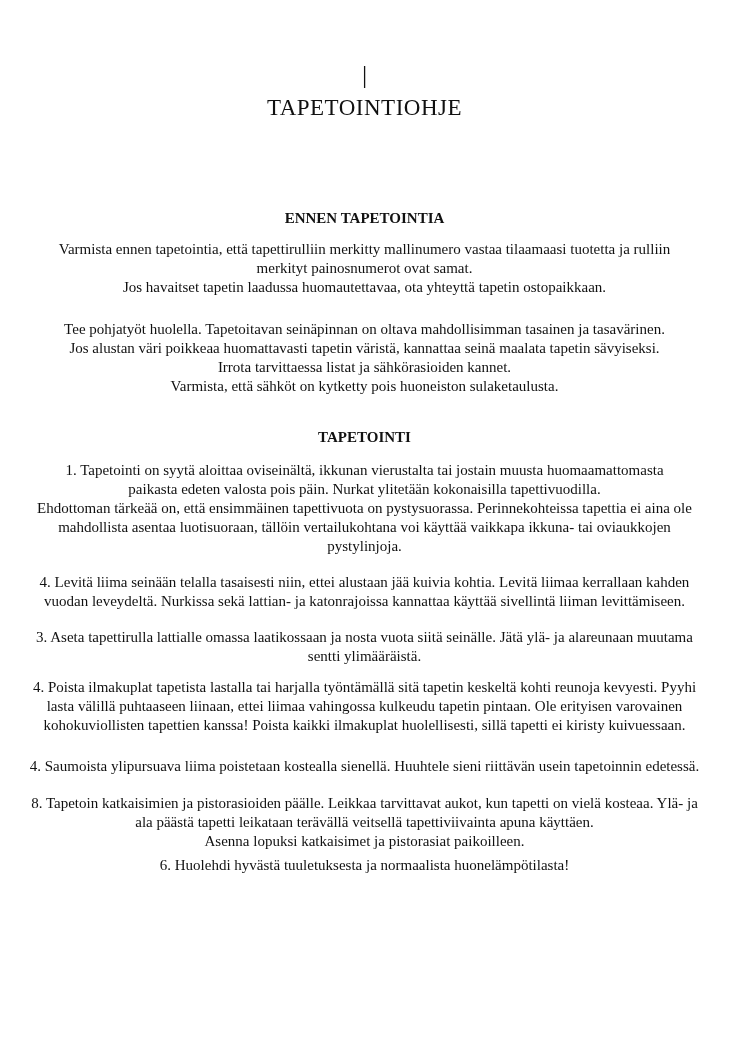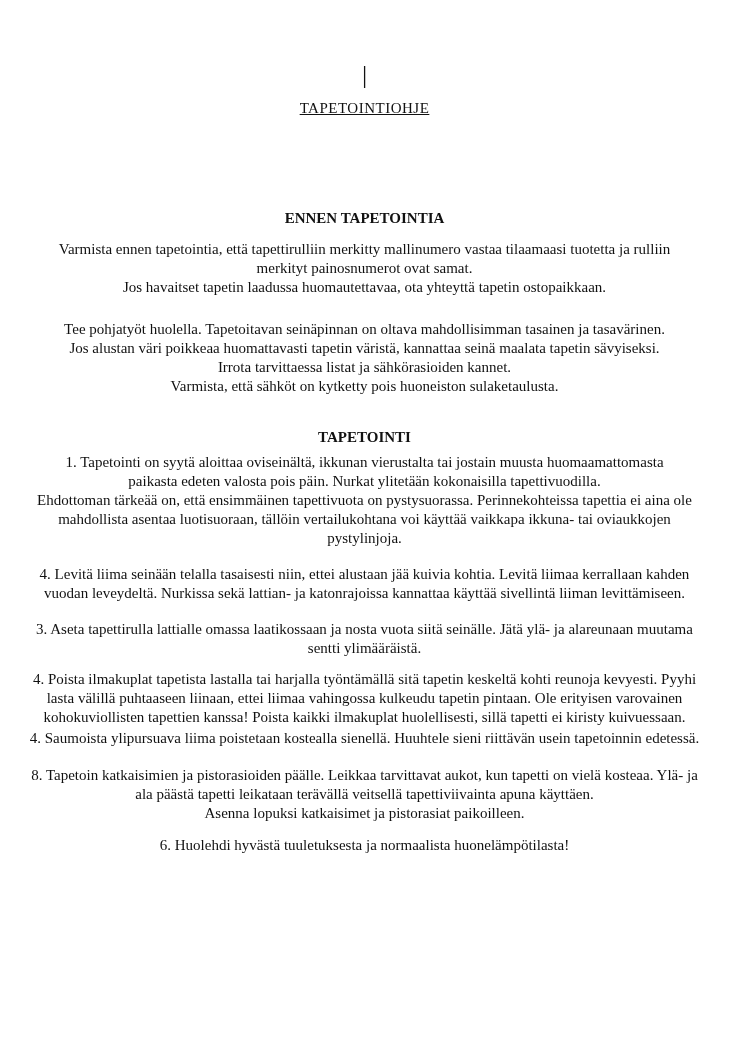--- a/index.html
+++ b/index.html
@@ -16,25 +16,24 @@
     overflow: hidden;
   }
   .mark {
     margin-top: 62px;
     height: 26px;
     line-height: 26px;
     font-size: 26px;
   }
   .title {
     margin: 6px 0 0 0;
-    font-size: 15px;
+    font-size: 23px;
     line-height: 28px;
     font-weight: normal;
     letter-spacing: 0.5px;
-    text-decoration: underline;
   }
   .subtitle {
     margin-top: 3px;
     font-size: 15px;
     line-height: 19px;
   }
   .heading {
     margin: 0;
     font-size: 15px;
     line-height: 19px;
@@ -44,27 +43,27 @@
   .h-main   { margin-top: 32px; }
   .para {
     margin: 0;
     font-size: 15px;
     line-height: 19px;
     white-space: pre-line;
   }
   .s0p0 { margin-top: 12px; }
   .s0p1 { margin-top: 22px; }
   .s0p2 { margin-top: 23px; }
-  .s1p0 { margin-top: 6px; }
+  .s1p0 { margin-top: 14px; }
   .s1p1 { margin-top: 17px; }
   .s1p2 { margin-top: 17px; }
   .s1p3 { margin-top: 12px; }
-  .s1p4 { margin-top: 2px; }
+  .s1p4 { margin-top: 22px; }
   .s1p5 { margin-top: 18px; }
-  .s1p6 { margin-top: 13px; }
+  .s1p6 { margin-top: 5px; }
 </style>
 </head>
 <body>
 
 <div class="page">
 
   <div class="mark">
     <span>|</span>
   </div>
 

